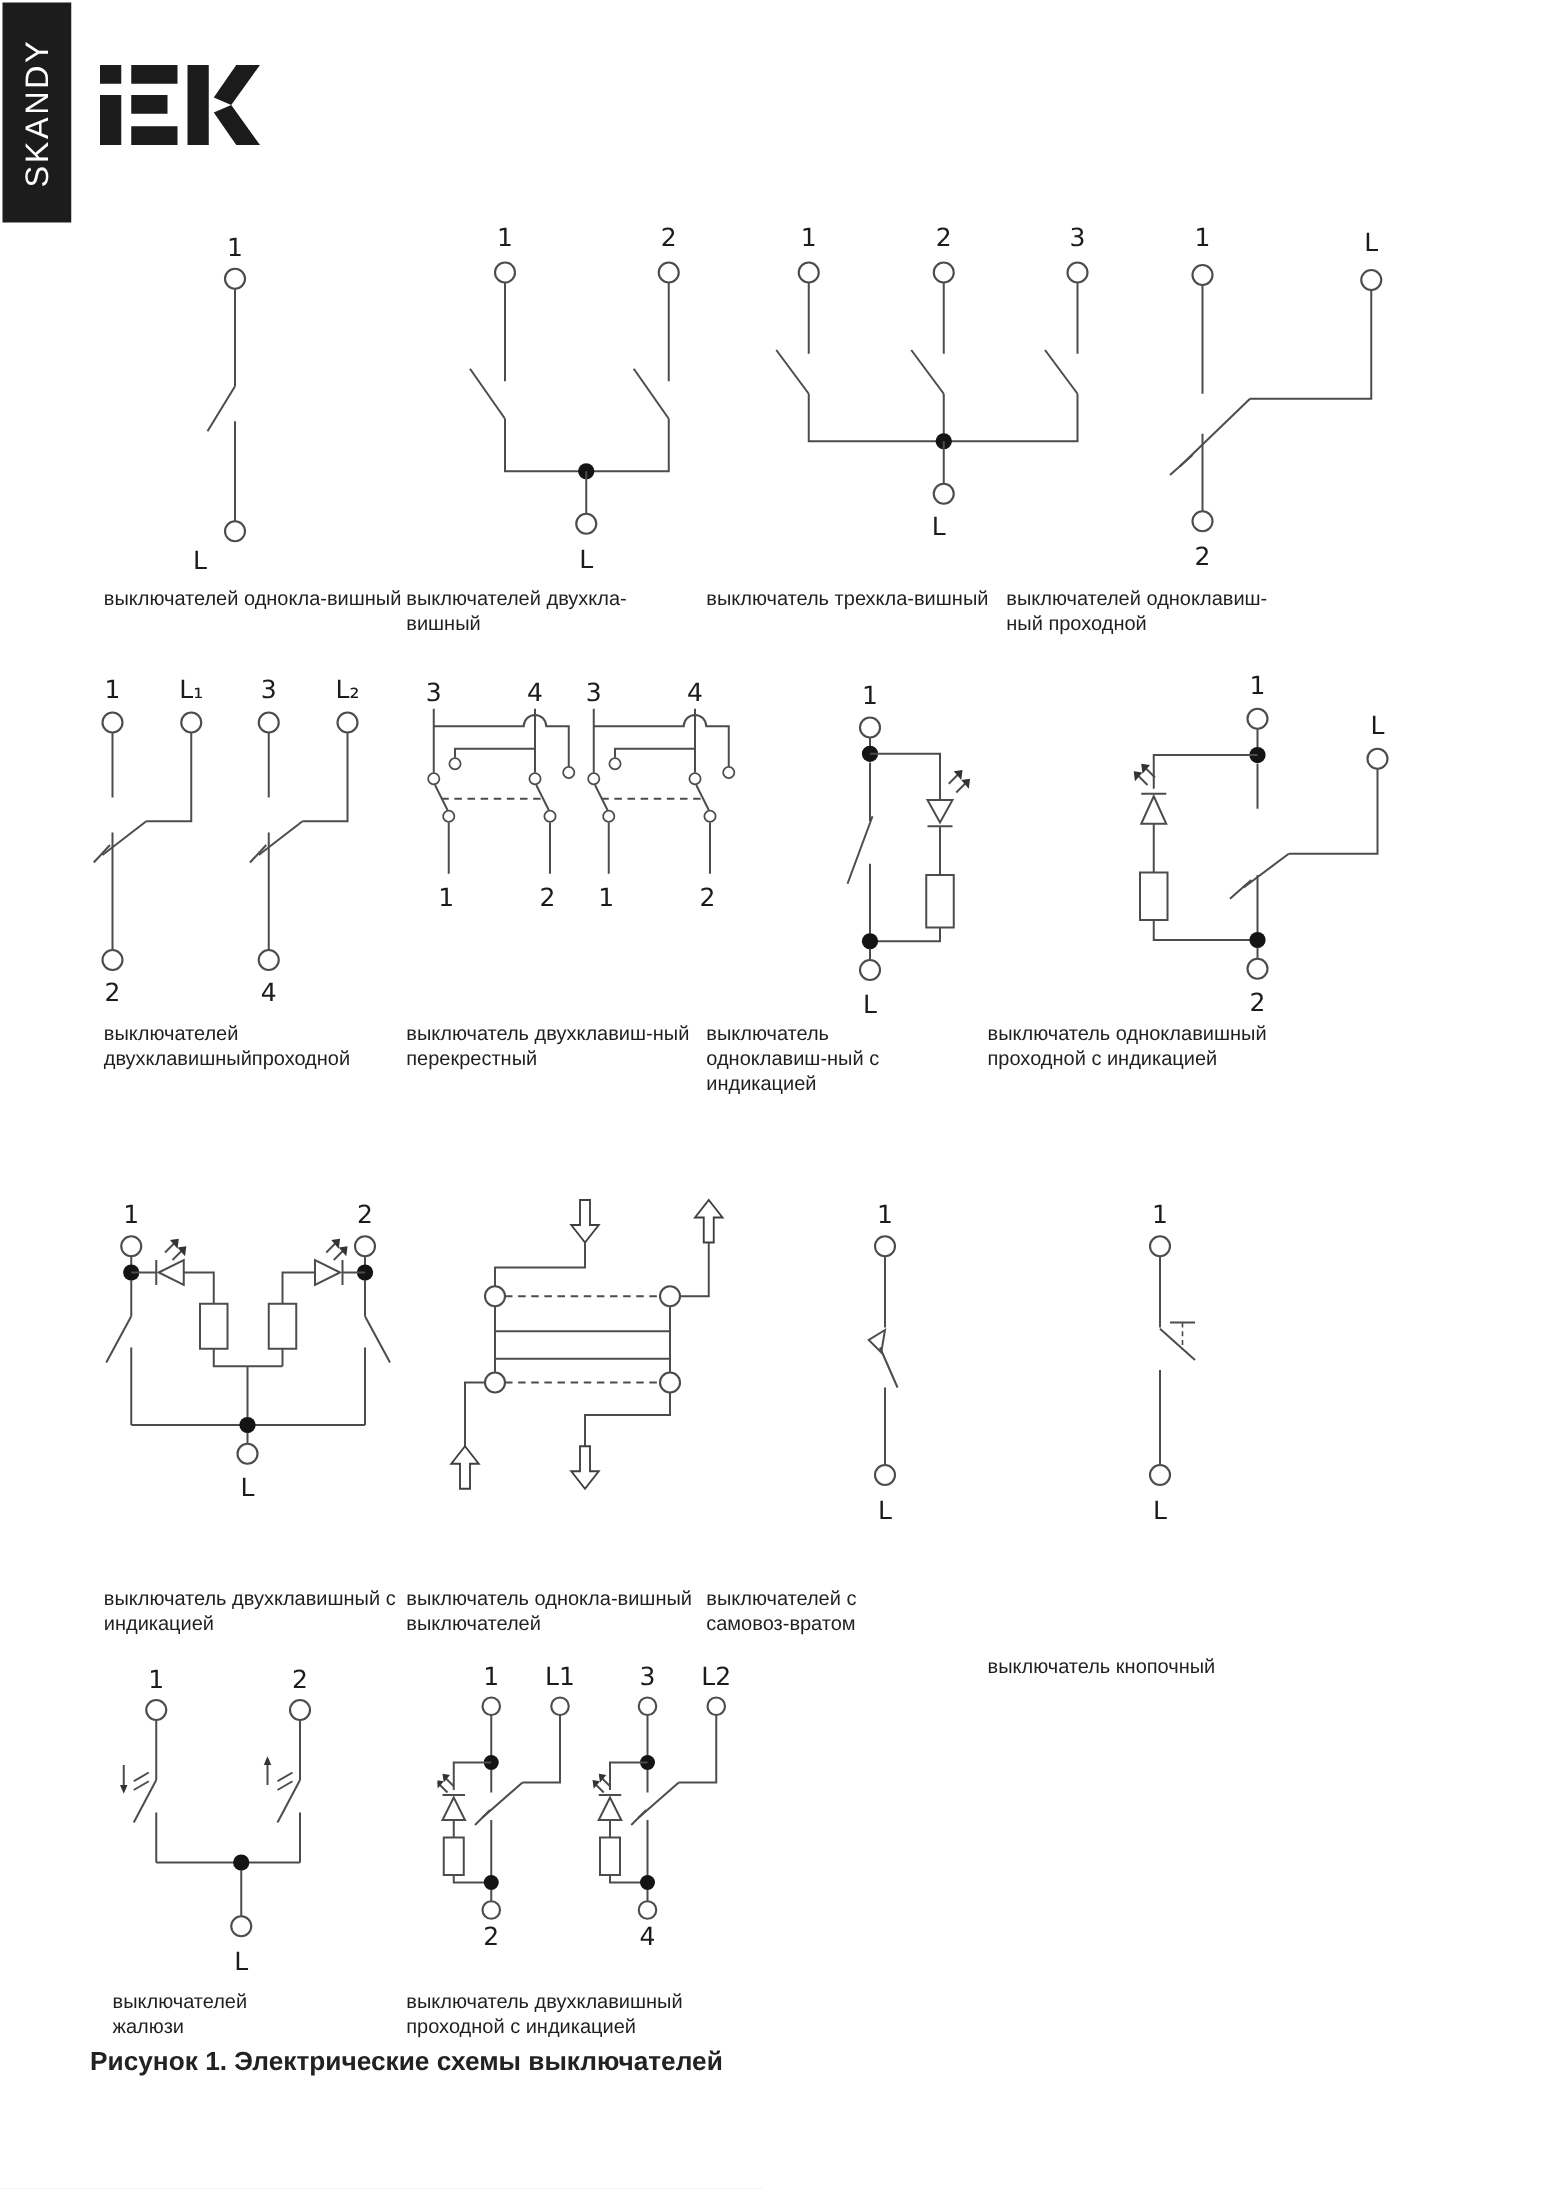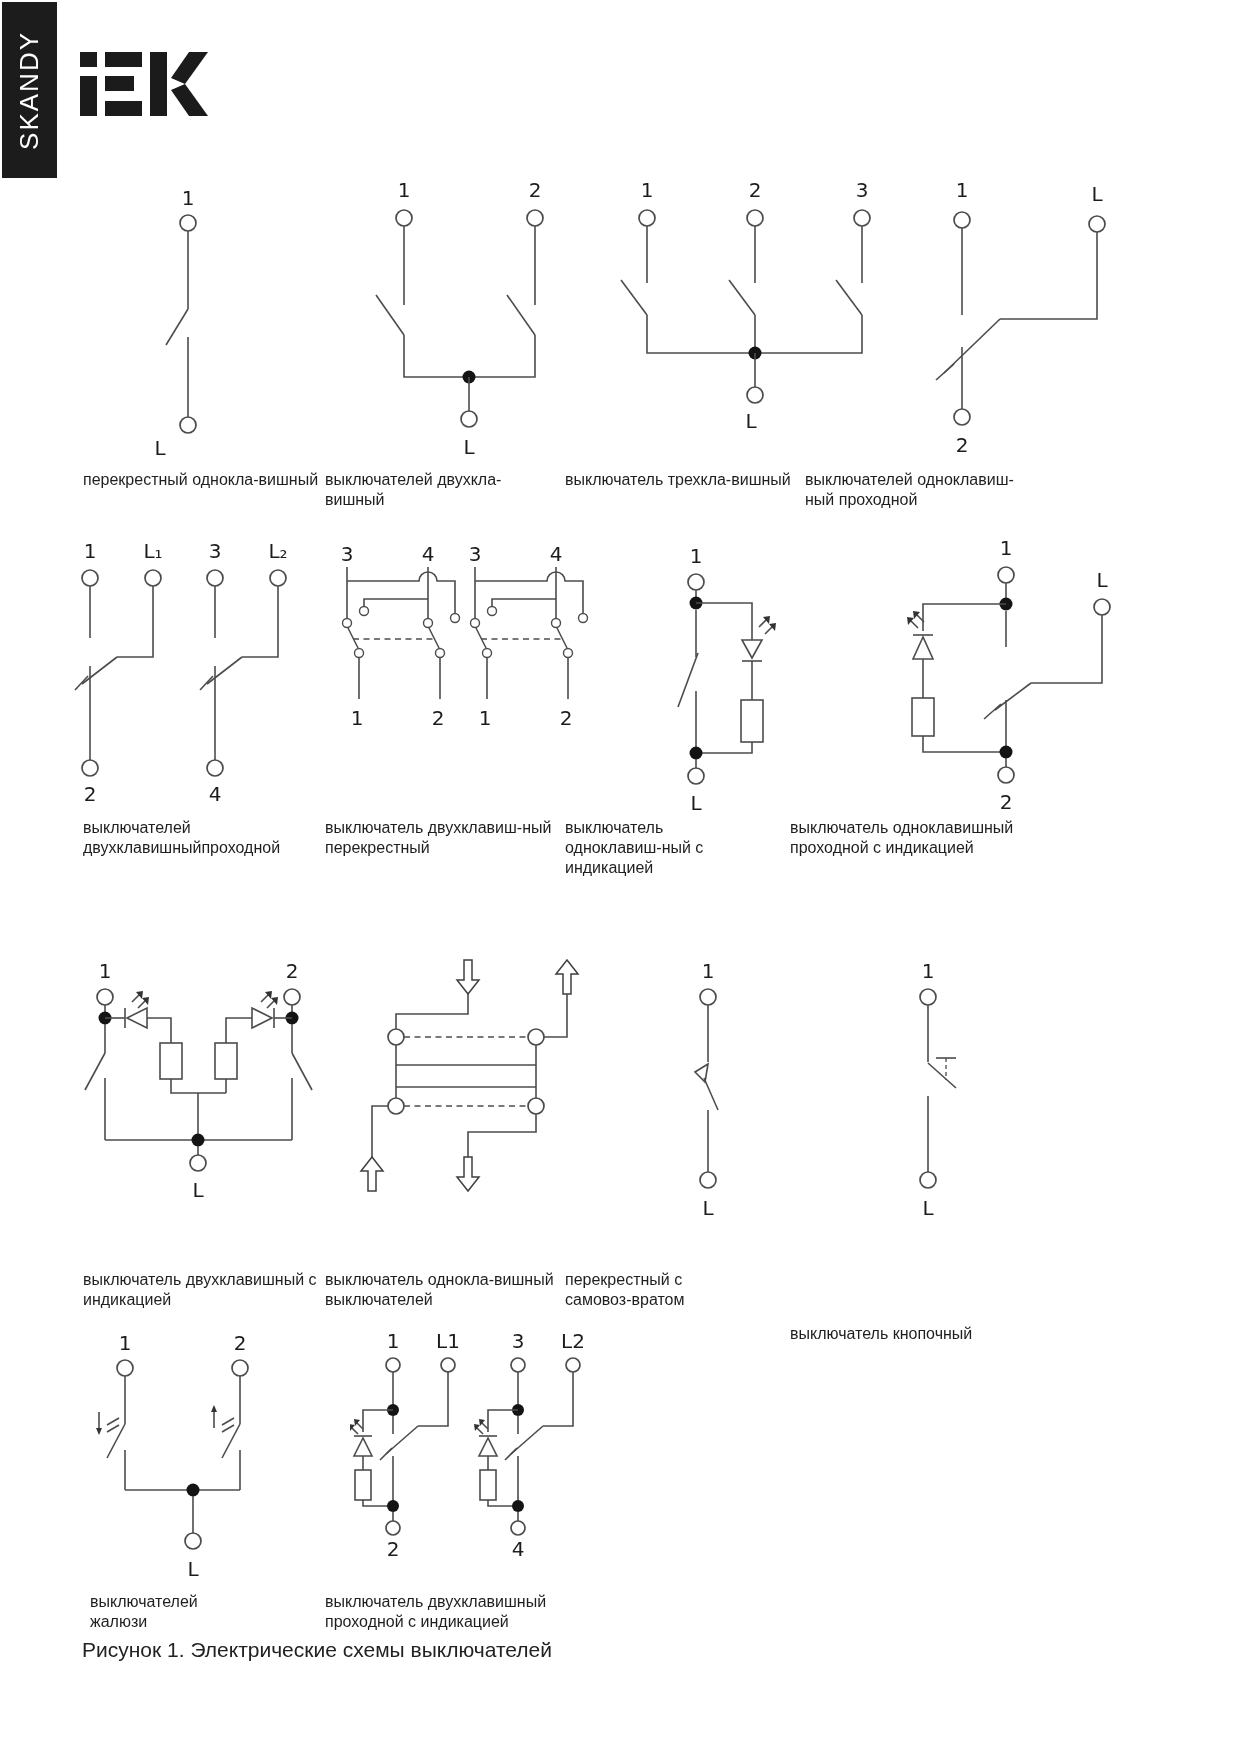--- a/index.html
+++ b/index.html
@@ -16,21 +16,21 @@
   .schem .dash2{fill:none;stroke:#4c4c4c;stroke-width:1.3px;stroke-dasharray:4 3;}
   .schem .term{fill:#ffffff;stroke:#4c4c4c;stroke-width:1.7px;}
   .schem .sc{fill:#ffffff;stroke:#4c4c4c;stroke-width:1.4px;}
   .schem .node{fill:#141414;stroke:none;}
   .schem .tri{fill:#ffffff;stroke:#4c4c4c;stroke-width:1.6px;}
   .schem .ah{fill:#333333;stroke:none;}
   .schem .barrow{fill:#ffffff;stroke:#3f3f3f;stroke-width:1.5px;stroke-linejoin:miter;}
   .schem text{font-family:"DejaVu Sans","Liberation Sans",sans-serif;font-size:20px;
           fill:#1c1c1c;text-anchor:middle;}
   .caption{position:absolute;font-size:16px;line-height:1.25;color:#1f1f1f;}
-  .figcap{position:absolute;left:82px;top:1638px;font-size:21px;color:#222222;}
+  .figcap{position:absolute;left:72px;top:1638px;font-size:21px;color:#222222;font-weight:bold;}
 </style>
 </head>
 <body>
 
 <div id="page">
 
   <div class="banner">
     <span>SKANDY</span>
   </div>
 
@@ -50,21 +50,21 @@
   <div>
     <svg class="schem" style="left:100px;top:165px" width="150" height="300">
       <text x="88" y="40">1</text>
       <circle class="term" cx="88" cy="58" r="8"></circle>
       <line class="wire" x1="88" y1="66" x2="88" y2="144"></line>
       <line class="wire" x1="88" y1="144" x2="66" y2="180"></line>
       <line class="wire" x1="88" y1="172" x2="88" y2="252"></line>
       <circle class="term" cx="88" cy="260" r="8"></circle>
       <text x="60" y="290">L</text>
     </svg>
-    <div class="caption" style="left:83px;top:470px;width:240px">перекрестный однокла-вишный</div>
+    <div class="caption" style="left:83px;top:470px;width:240px">выключателей однокла-вишный</div>
   </div>
 
   <div>
     <svg class="schem" style="left:355px;top:165px" width="200" height="300">
       <text x="49" y="32">1</text>
       <text x="180" y="32">2</text>
       <circle class="term" cx="49" cy="53" r="8"></circle>
         <circle class="term" cx="180" cy="53" r="8"></circle>
       <line class="wire" x1="49" y1="61" x2="49" y2="140"></line>
       <line class="wire" x1="180" y1="61" x2="180" y2="140"></line>
@@ -343,21 +343,21 @@
     <svg class="schem" style="left:668px;top:950px" width="80" height="300">
       <text x="40" y="28">1</text>
       <circle class="term" cx="40" cy="47" r="8"></circle>
       <line class="wire" x1="40" y1="55" x2="40" y2="112"></line>
       <polygon class="tri" points="40,114 27,122 37,132"></polygon>
       <line class="wire" x1="36" y1="128" x2="50" y2="160"></line>
       <line class="wire" x1="40" y1="160" x2="40" y2="222"></line>
       <circle class="term" cx="40" cy="230" r="8"></circle>
       <text x="40" y="265">L</text>
     </svg>
-    <div class="caption" style="left:565px;top:1270px;width:170px">перекрестный с самовоз-вратом</div>
+    <div class="caption" style="left:565px;top:1270px;width:170px">выключателей с самовоз-вратом</div>
   </div>
 
   <div>
     <svg class="schem" style="left:868px;top:950px" width="110" height="300">
       <text x="60" y="28">1</text>
       <circle class="term" cx="60" cy="47" r="8"></circle>
       <line class="wire" x1="60" y1="55" x2="60" y2="112"></line>
       <g>
         <line class="wire" x1="68" y1="108" x2="88" y2="108"></line>
         <line class="dash2" x1="78" y1="108" x2="78" y2="130"></line>

